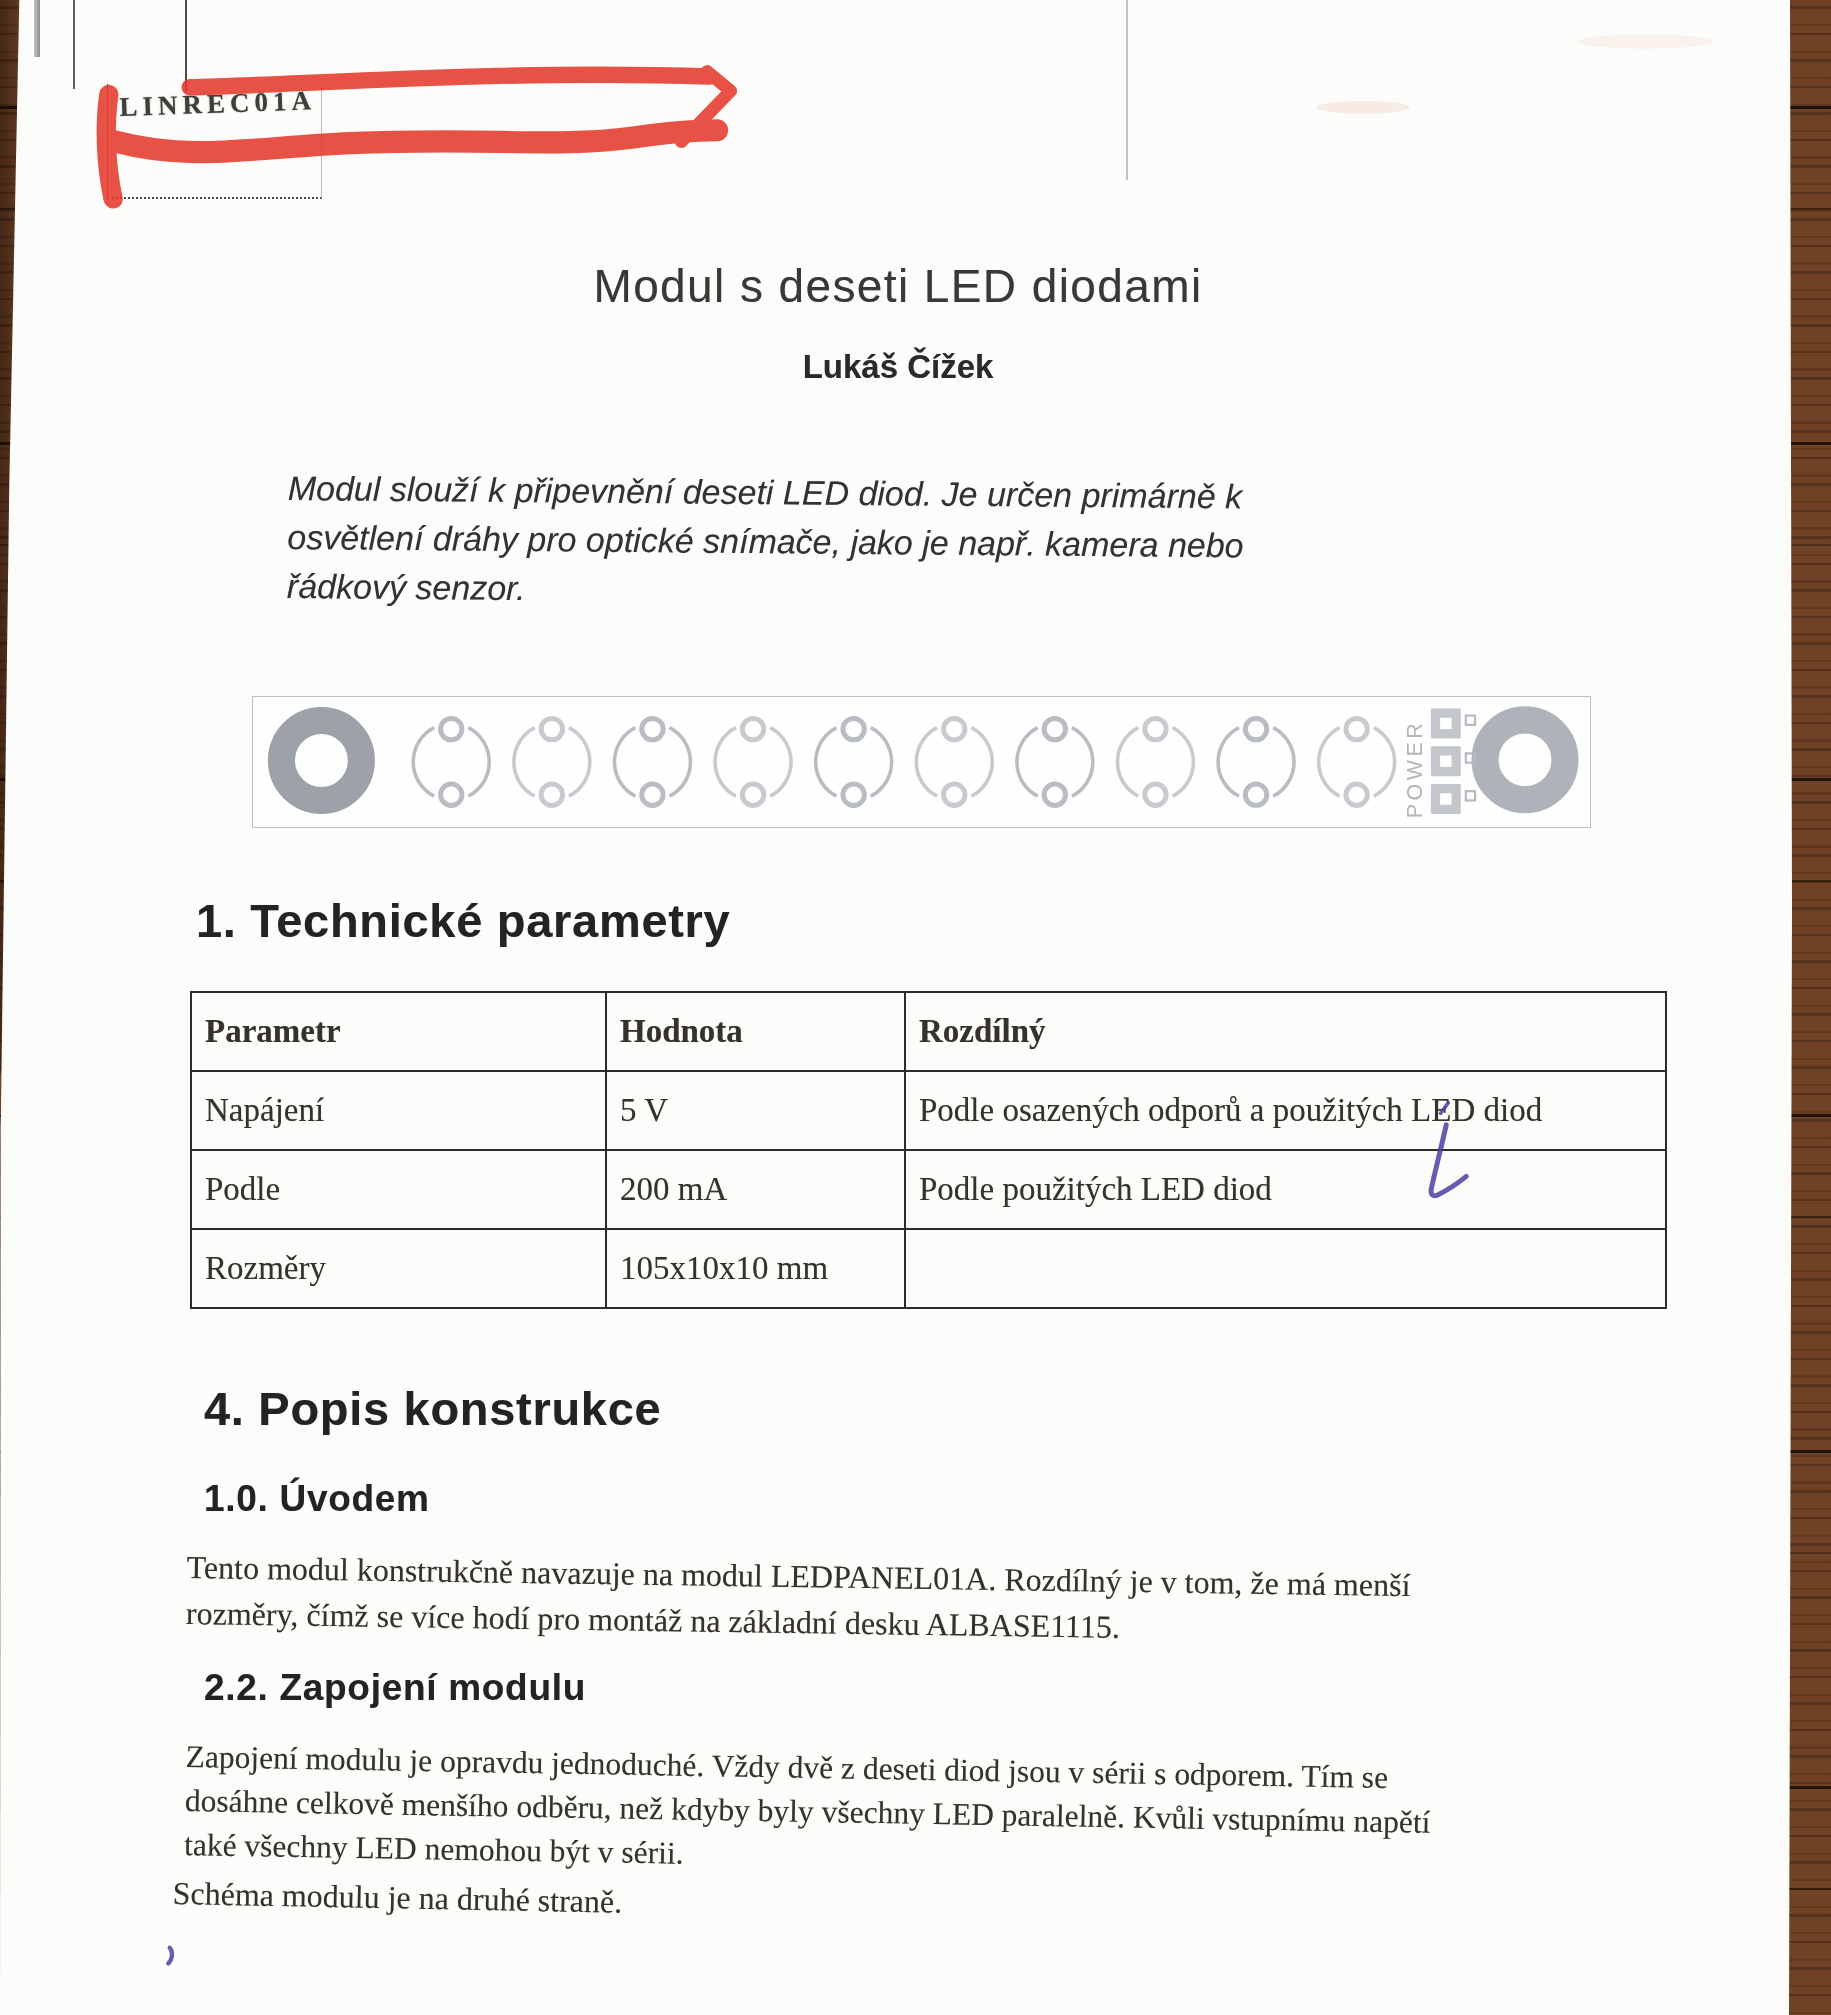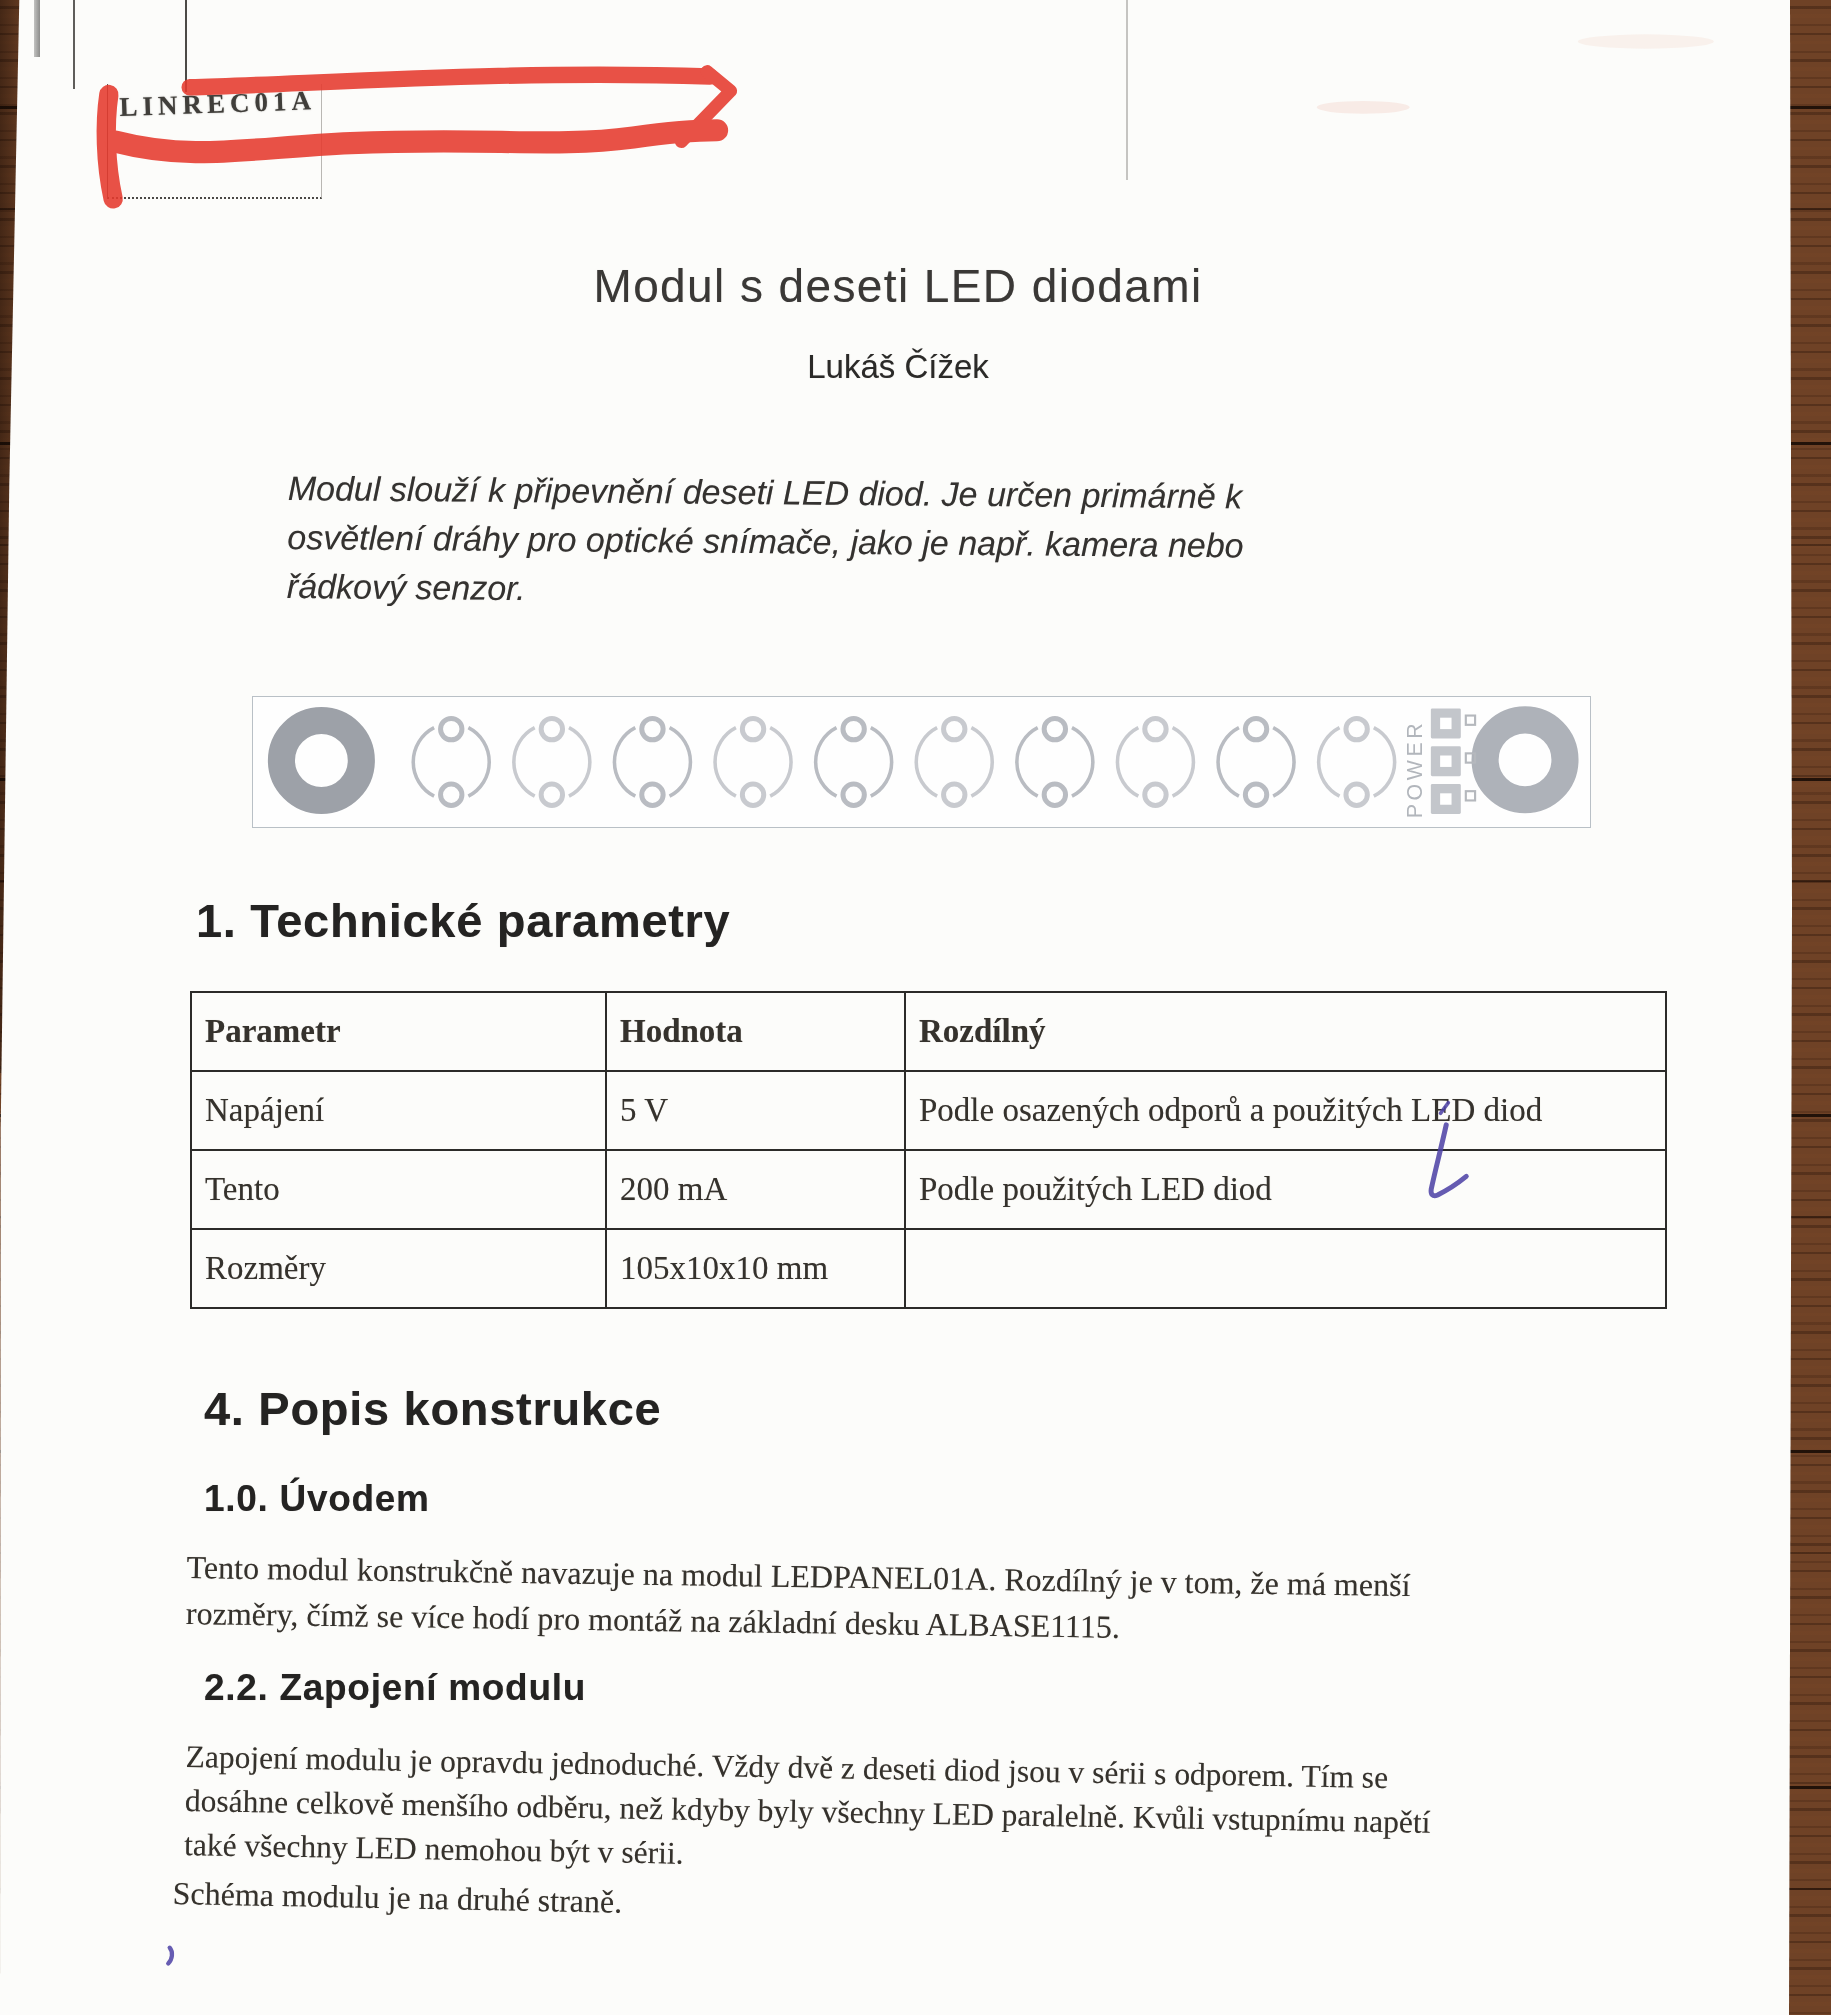--- a/index.html
+++ b/index.html
@@ -32,21 +32,21 @@
   #stamp-box{left:107px;top:84px;width:213px;height:113px;
     border-left:1.4px solid #5a5а56;border-left:1.4px solid #5a5a56;
     border-bottom:2.1px dotted #4a4845;border-right:0.7px solid #b9b7b3;}
   #stamp-code{left:120px;top:92px;font-family:"Liberation Serif",serif;
     font-size:27px;letter-spacing:5px;color:#403e3a;font-weight:bold;
     transform:rotate(-2deg);transform-origin:left bottom;
     text-shadow:0 0 1.4px rgba(70,66,60,.55);}
   .artifact-line{background:#8b8b89;}
   #doc-title{left:0;top:259px;width:1796px;text-align:center;
     font-size:46px;letter-spacing:1.4px;color:#3a3836;}
-  #doc-author{left:0;top:348px;width:1796px;text-align:center;font-size:33px;}
+  #doc-author{left:0;top:348px;width:1796px;text-align:center;font-size:33px;font-weight:bold;}
   #abstract{left:288px;top:464px;font-style:italic;font-size:34px;
     line-height:49px;color:#343230;transform:rotate(.5deg);
     transform-origin:left top;text-shadow:0 0 0.7px rgba(70,66,60,.4);}
   #figure-frame{left:252px;top:696px;width:1337px;height:130px;
     border:1.4px solid #b9c0c6;background:#fefefe;}
   #h-sec1{left:196px;top:893px;font-size:47px;}
   table.params{position:absolute;left:190px;top:991px;width:1475px;
     border-collapse:collapse;table-layout:fixed;padding-left:17px;}
   table.params th,table.params td{border:2.1px solid #2c2b29;
     font-family:"Liberation Serif",serif;font-size:33px;color:#35322d;
@@ -144,21 +144,21 @@
       <th>Parametr</th>
       <th>Hodnota</th>
       <th>Rozdílný</th>
     </tr>
     <tr class="r">
       <td>Napájení</td>
       <td>5 V</td>
       <td>Podle osazených odporů a použitých LED diod</td>
     </tr>
     <tr class="r">
-      <td>Tento</td>
+      <td>Podle</td>
       <td>200 mA</td>
       <td>Podle použitých LED diod</td>
     </tr>
     <tr class="r">
       <td>Rozměry</td>
       <td>105x10x10 mm</td>
       <td></td>
     </tr>
   </tbody>
     </table>

